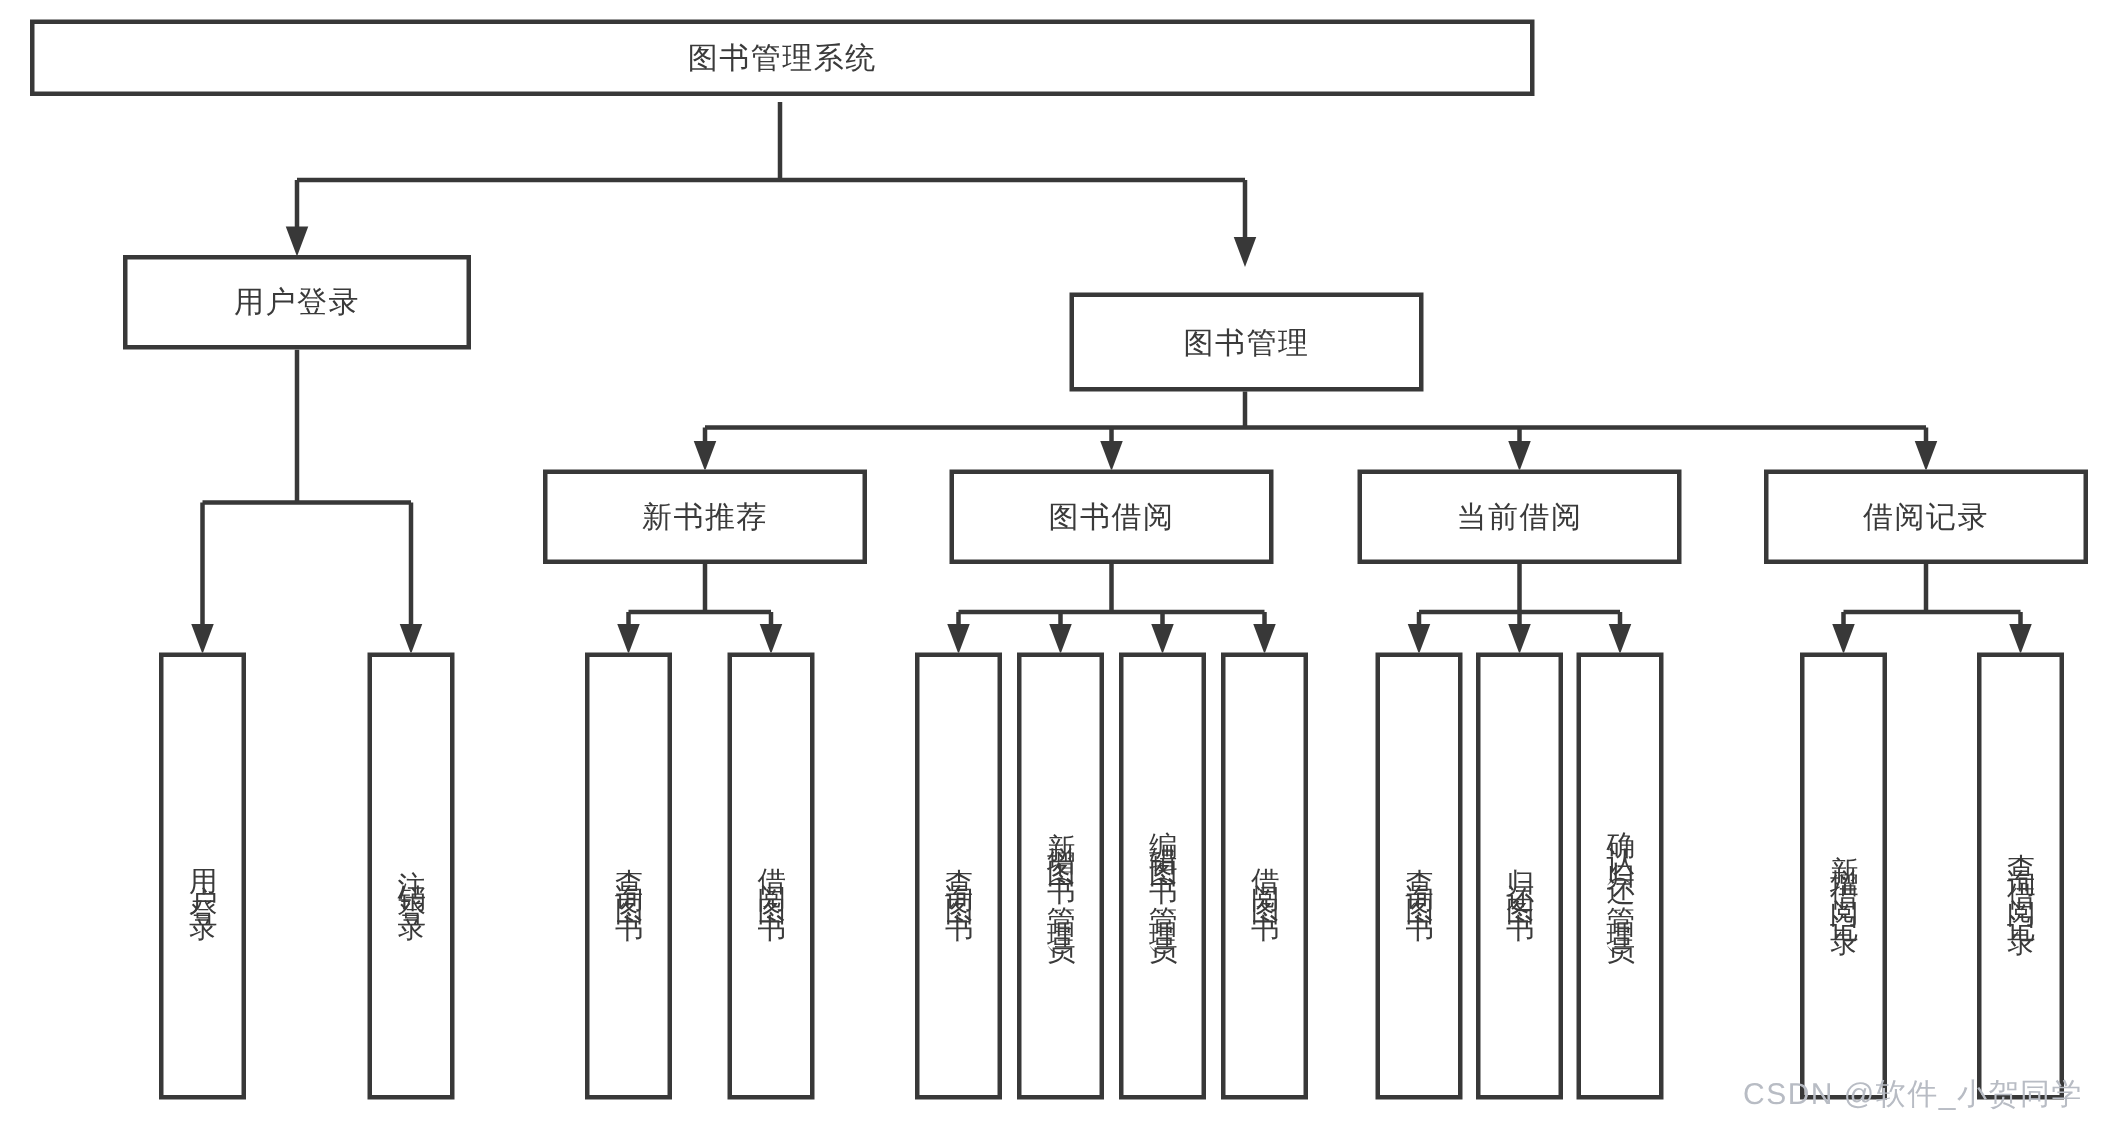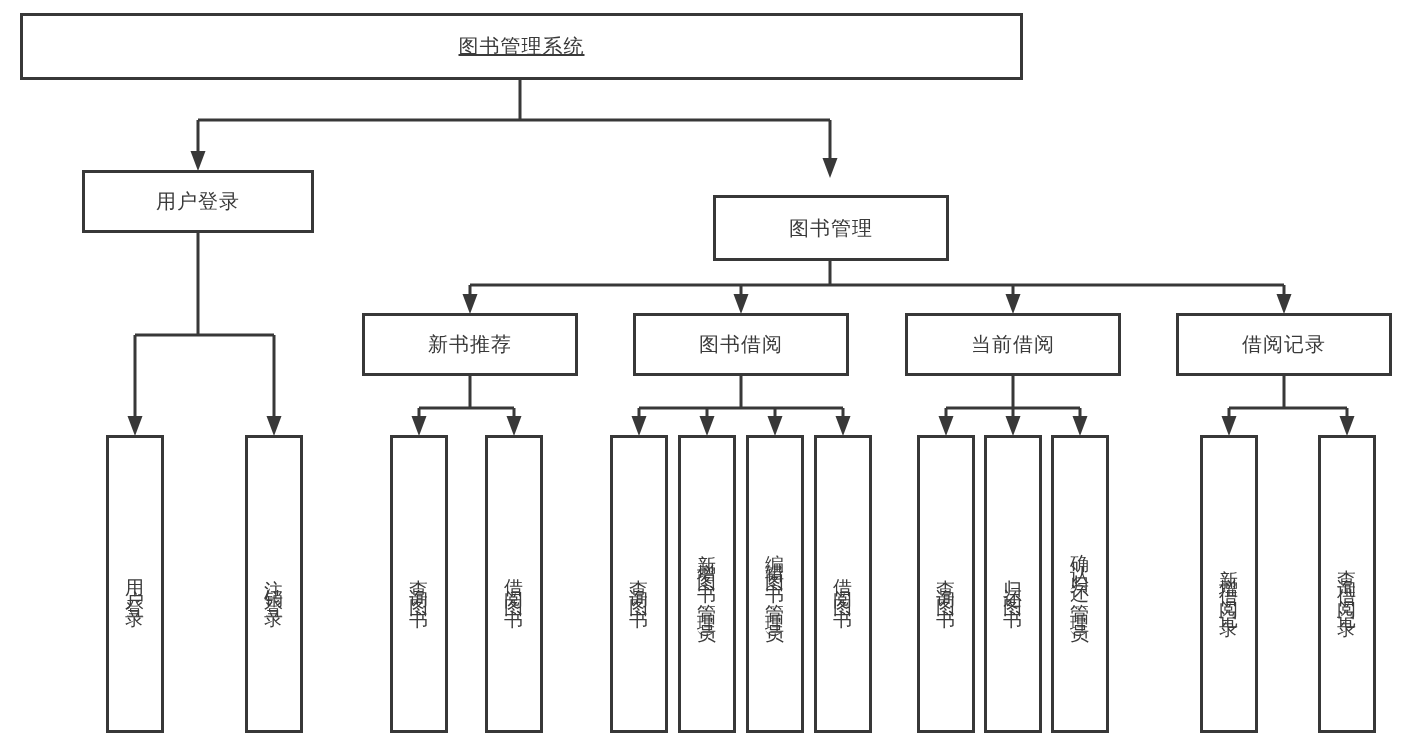--- a/index.html
+++ b/index.html
@@ -117,21 +117,21 @@
 
     <g stroke="#383838" stroke-width="3" fill="none">
       <path d="M1284 376 V408 M1229 408 H1347 M1229 408 V417 M1347 408 V417"></path>
     </g>
     <g fill="#383838" stroke="none">
       <path d="M1221.5 416 L1236.5 416 L1229 436 Z"></path>
       <path d="M1339.5 416 L1354.5 416 L1347 436 Z"></path>
     </g>
   </svg>
 
-  <div class="node h" style="left:20px; top:13px; width:1003px; height:67px;text-decoration:underline;">
+  <div class="node h" style="left:20px; top:13px; width:1003px; height:51px;">
     <span>图书管理系统</span>
   </div>
 
   <div class="node h" style="left:82px; top:170px; width:232px; height:63px;">
     <span>用户登录</span>
   </div>
   <div class="node h" style="left:713px; top:195px; width:236px; height:66px;">
     <span>图书管理</span>
   </div>
 
@@ -185,14 +185,15 @@
     <span>确认归还（管理员）</span>
   </div>
 
   <div class="node v" style="left:1200px; top:435px; width:58px; height:298px;">
     <span>新增借阅记录</span>
   </div>
   <div class="node v" style="left:1318px; top:435px; width:58px; height:298px;">
     <span>查询借阅记录</span>
   </div>
 
+  <div class="watermark">CSDN @软件_小贺同学</div>
 
 </div>
 
 </body></html>

